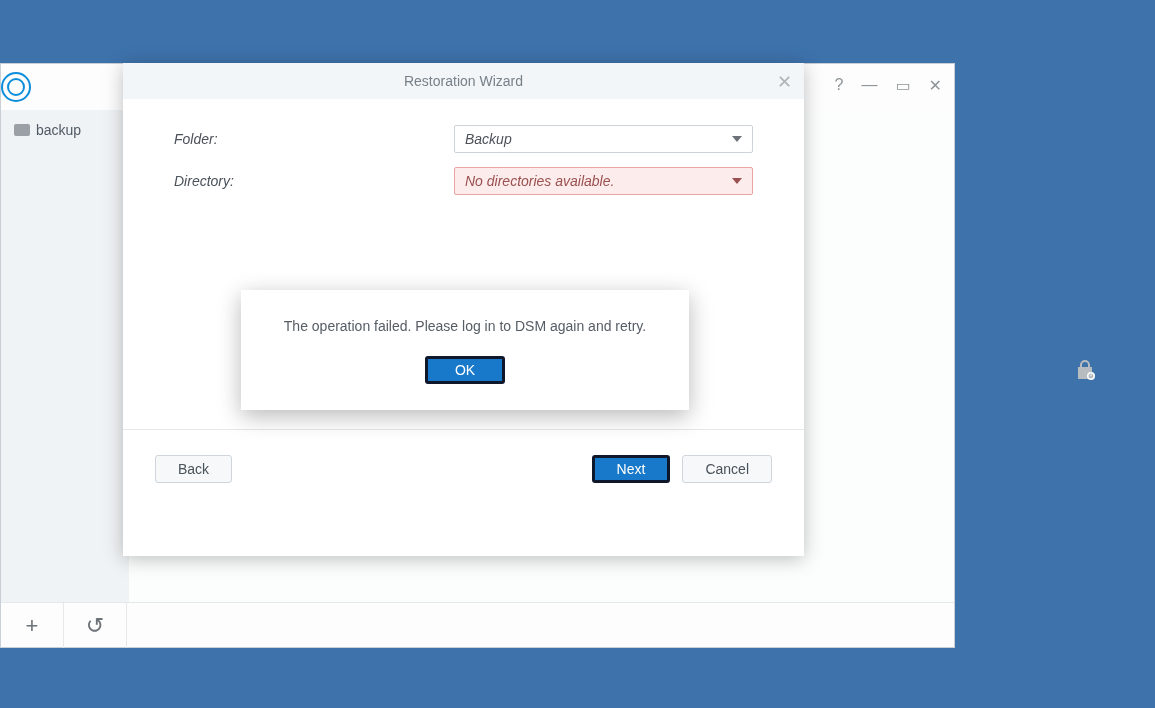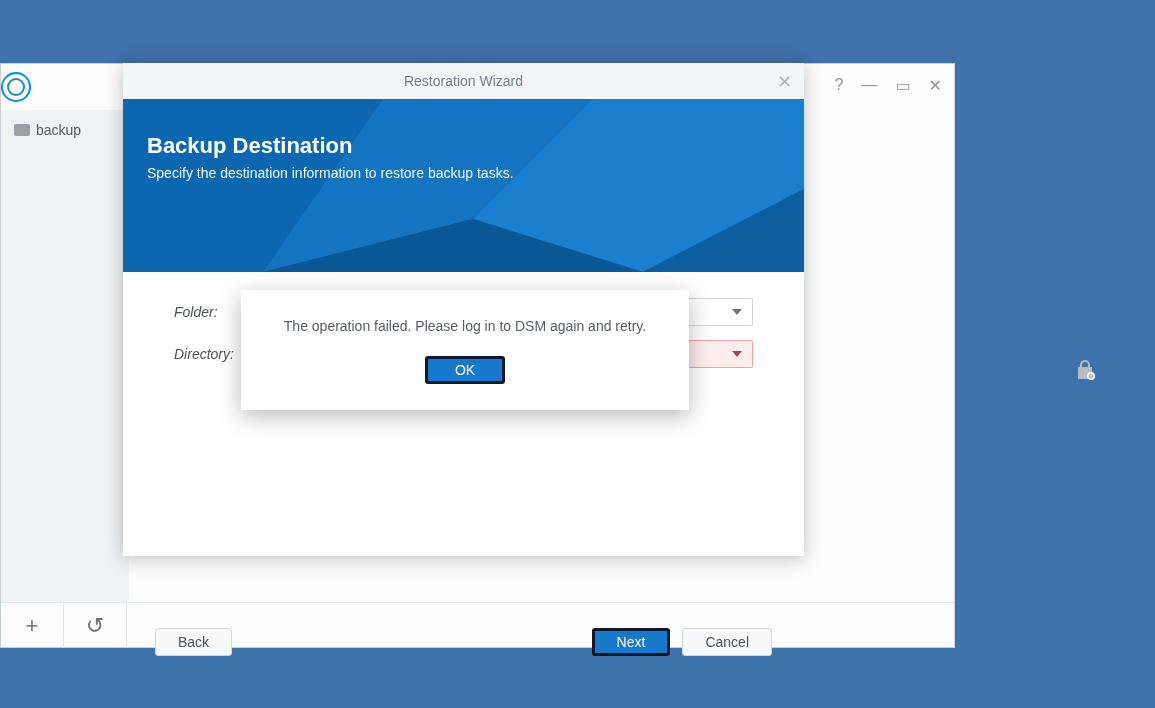--- a/index.html
+++ b/index.html
@@ -141,31 +141,20 @@
    <div>mesphotos</div>
    <div class="row2">ackup</div>
    <div class="row3">3:00 Interval: Sun…</div>
 </div>
 
 <div class="wizard">
   <div class="wizard-titlebar">
     <span>Restoration Wizard</span>
     <span class="wizard-close">✕</span>
   </div>
-  <div class="wizard-banner">
-    <svg class="poly" viewBox="0 0 681 173" preserveAspectRatio="none">
-      <polygon points="0,0 260,0 140,173 0,173" fill="#0d66b0"></polygon>
-      <polygon points="260,0 470,0 350,120 140,173" fill="#1474c2"></polygon>
-      <polygon points="470,0 681,0 681,90 520,173 350,120" fill="#1a7fce"></polygon>
-      <polygon points="681,90 681,173 520,173" fill="#0c5e9f"></polygon>
-      <polygon points="350,120 520,173 140,173" fill="#0a5795"></polygon>
-    </svg>
-    <h2>Backup Destination</h2>
-    <p>Specify the destination information to restore backup tasks.</p>
-  </div>
 
   <div class="wizard-body">
     <div class="form-row">
       <span class="form-label">Folder:</span>
       <div class="select-field">
         <span>Backup</span>
         <span class="caret"></span>
       </div>
     </div>
     <div class="form-row">

